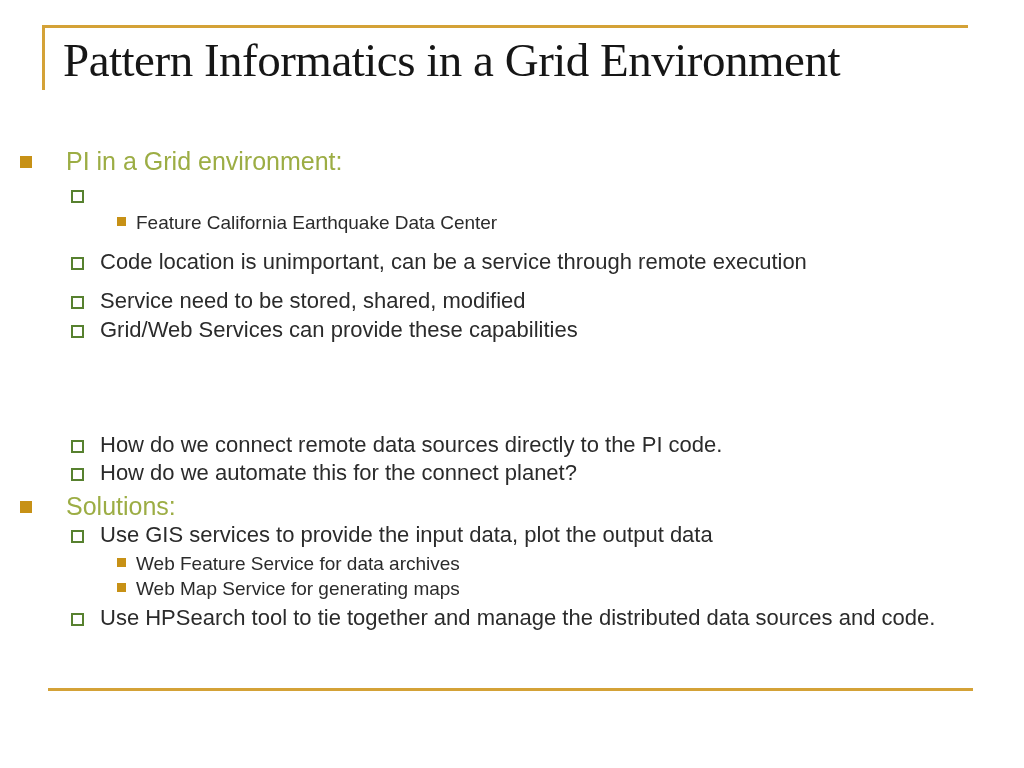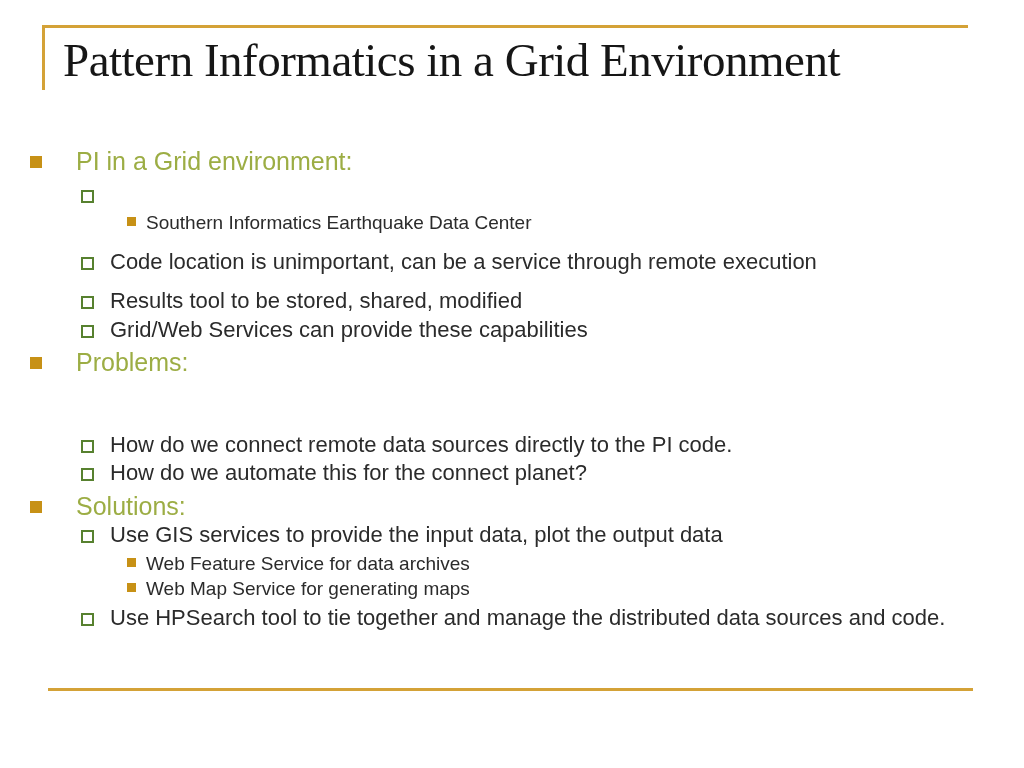--- a/index.html
+++ b/index.html
@@ -23,21 +23,21 @@
     padding:9px 0 0 18px;
     font-family:"Liberation Serif", serif;
     font-weight:400;
     font-size:47px;
     line-height:1;
     color:#161616;
     white-space:nowrap;
     letter-spacing:-0.5px;
   }
   
-  .row{position:absolute;left:0;width:1012px;margin-left:10px;}
+  .row{position:absolute;left:0;width:1012px;}
   .row .txt{display:block;}
   .l1 .txt{
     font-size:25px;line-height:30px;
     color:var(--heading_green);
     margin-left:66px;
   }
   .l2 .txt{
     font-size:22px;line-height:24px;
     color:var(--body_text);
     margin-left:100px;
@@ -86,37 +86,33 @@
 
   <div class="row l1 r0">
     <span class="bullet"></span>
     <span class="txt">PI in a Grid environment:</span>
   </div>
   <div class="row l2 r1">
     <span class="bullet"></span>
   </div>
   <div class="row l3 r2">
     <span class="bullet"></span>
-    <span class="txt">Southern Informatics Earthquake Data Center</span>
+    <span class="txt">Feature California Earthquake Data Center</span>
   </div>
   <div class="row l2 r4">
     <span class="bullet"></span>
     <span class="txt">Code location is unimportant, can be a service through remote execution</span>
   </div>
   <div class="row l2 r5">
     <span class="bullet"></span>
-    <span class="txt">Results tool to be stored, shared, modified</span>
+    <span class="txt">Service need to be stored, shared, modified</span>
   </div>
   <div class="row l2 r6">
     <span class="bullet"></span>
     <span class="txt">Grid/Web Services can provide these capabilities</span>
-  </div>
-  <div class="row l1 r7">
-    <span class="bullet"></span>
-    <span class="txt">Problems:</span>
   </div>
   <div class="row l2 r9">
     <span class="bullet"></span>
     <span class="txt">How do we connect remote data sources directly to the PI code.</span>
   </div>
   <div class="row l2 r10">
     <span class="bullet"></span>
     <span class="txt">How do we automate this for the connect planet?</span>
   </div>
   <div class="row l1 r11">

